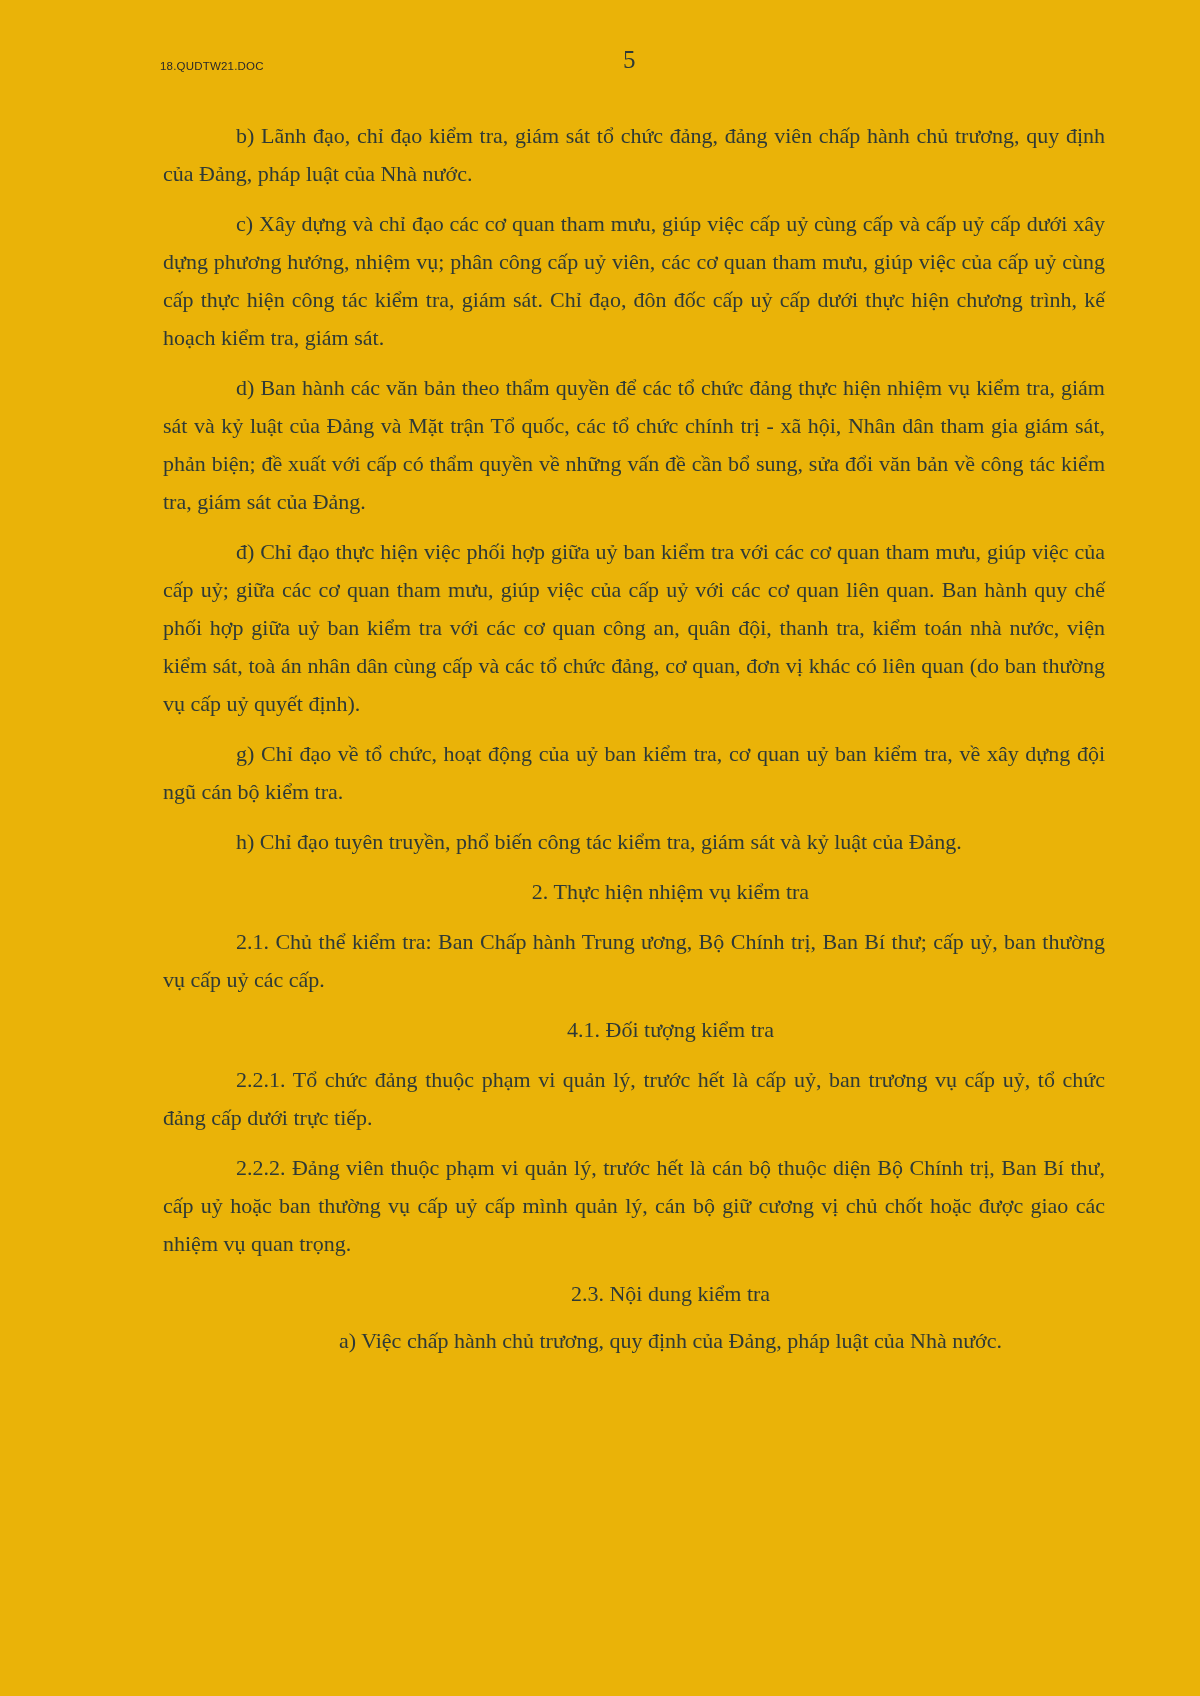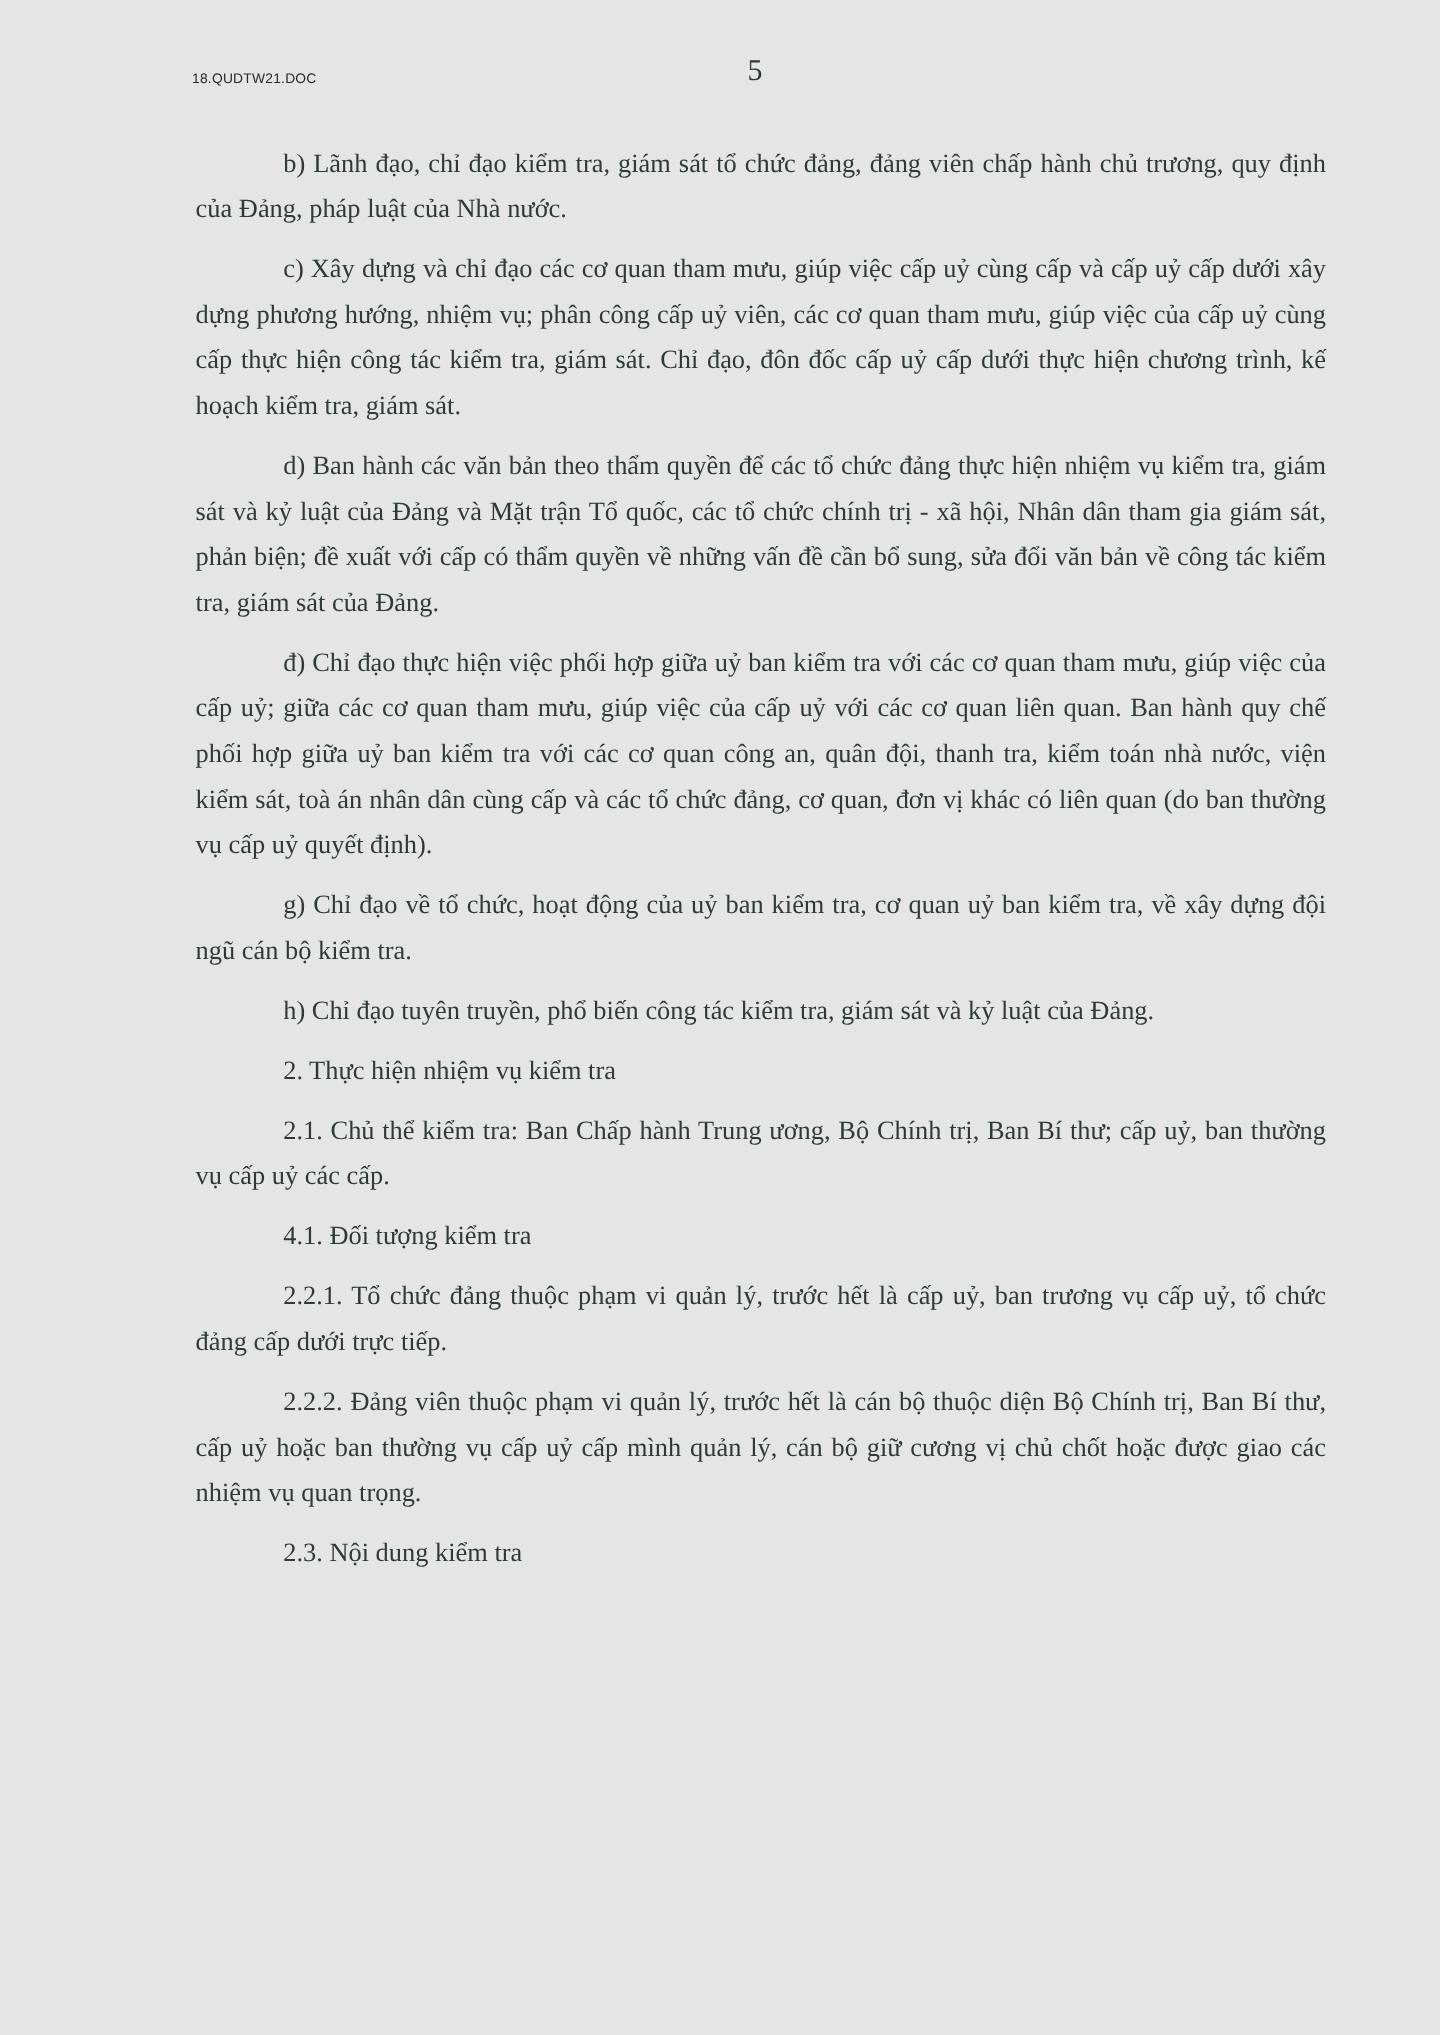--- a/index.html
+++ b/index.html
@@ -13,21 +13,21 @@
       position: relative;
       overflow: hidden;
       font-family: "Liberation Serif", "DejaVu Serif", serif;
       color: #2f3a36;
     }
     .page {
       position: absolute;
       left: 0; top: 0;
       width: 1200px;
       height: 1696px;
-      background: #e5e5e5;
+      background: #eab308;
     }
     .file-label {
       position: absolute;
       left: 160px;
       top: 60px;
       font-family: "Liberation Sans", "DejaVu Sans", sans-serif;
       font-size: 11.5px;
       color: #2a2a2a;
       letter-spacing: 0.2px;
     }
@@ -46,21 +46,21 @@
     }
     .para {
       font-size: 22px;
       line-height: 38px;
       text-align: justify;
       text-indent: 73px;
       margin: 0 0 12px 0;
       word-spacing: 0px;
     }
     .para.heading {
-      text-align: left;
+      text-align: center;
     }
     .para.tight { margin-bottom: 9px; }
   </style>
 </head>
 <body>
 
 <div class="page">
   <div class="file-label">18.QUDTW21.DOC</div>
   <div class="page-number">5</div>
 
@@ -70,14 +70,15 @@
     <p class="para">d) Ban hành các văn bản theo thẩm quyền để các tổ chức đảng thực hiện nhiệm vụ kiểm tra, giám sát và kỷ luật của Đảng và Mặt trận Tổ quốc, các tổ chức chính trị - xã hội, Nhân dân tham gia giám sát, phản biện; đề xuất với cấp có thẩm quyền về những vấn đề cần bổ sung, sửa đổi văn bản về công tác kiểm tra, giám sát của Đảng.</p>
     <p class="para">đ) Chỉ đạo thực hiện việc phối hợp giữa uỷ ban kiểm tra với các cơ quan tham mưu, giúp việc của cấp uỷ; giữa các cơ quan tham mưu, giúp việc của cấp uỷ với các cơ quan liên quan. Ban hành quy chế phối hợp giữa uỷ ban kiểm tra với các cơ quan công an, quân đội, thanh tra, kiểm toán nhà nước, viện kiểm sát, toà án nhân dân cùng cấp và các tổ chức đảng, cơ quan, đơn vị khác có liên quan (do ban thường vụ cấp uỷ quyết định).</p>
     <p class="para">g) Chỉ đạo về tổ chức, hoạt động của uỷ ban kiểm tra, cơ quan uỷ ban kiểm tra, về xây dựng đội ngũ cán bộ kiểm tra.</p>
     <p class="para">h) Chỉ đạo tuyên truyền, phổ biến công tác kiểm tra, giám sát và kỷ luật của Đảng.</p>
     <p class="para heading">2. Thực hiện nhiệm vụ kiểm tra</p>
     <p class="para">2.1. Chủ thể kiểm tra: Ban Chấp hành Trung ương, Bộ Chính trị, Ban Bí thư; cấp uỷ, ban thường vụ cấp uỷ các cấp.</p>
     <p class="para heading">4.1. Đối tượng kiểm tra</p>
     <p class="para">2.2.1. Tổ chức đảng thuộc phạm vi quản lý, trước hết là cấp uỷ, ban trương vụ cấp uỷ, tổ chức đảng cấp dưới trực tiếp.</p>
     <p class="para">2.2.2. Đảng viên thuộc phạm vi quản lý, trước hết là cán bộ thuộc diện Bộ Chính trị, Ban Bí thư, cấp uỷ hoặc ban thường vụ cấp uỷ cấp mình quản lý, cán bộ giữ cương vị chủ chốt hoặc được giao các nhiệm vụ quan trọng.</p>
     <p class="para heading tight">2.3. Nội dung kiểm tra</p>
+    <p class="para heading">a) Việc chấp hành chủ trương, quy định của Đảng, pháp luật của Nhà nước.</p>
   </div>
 </div>
 
 </body></html>

